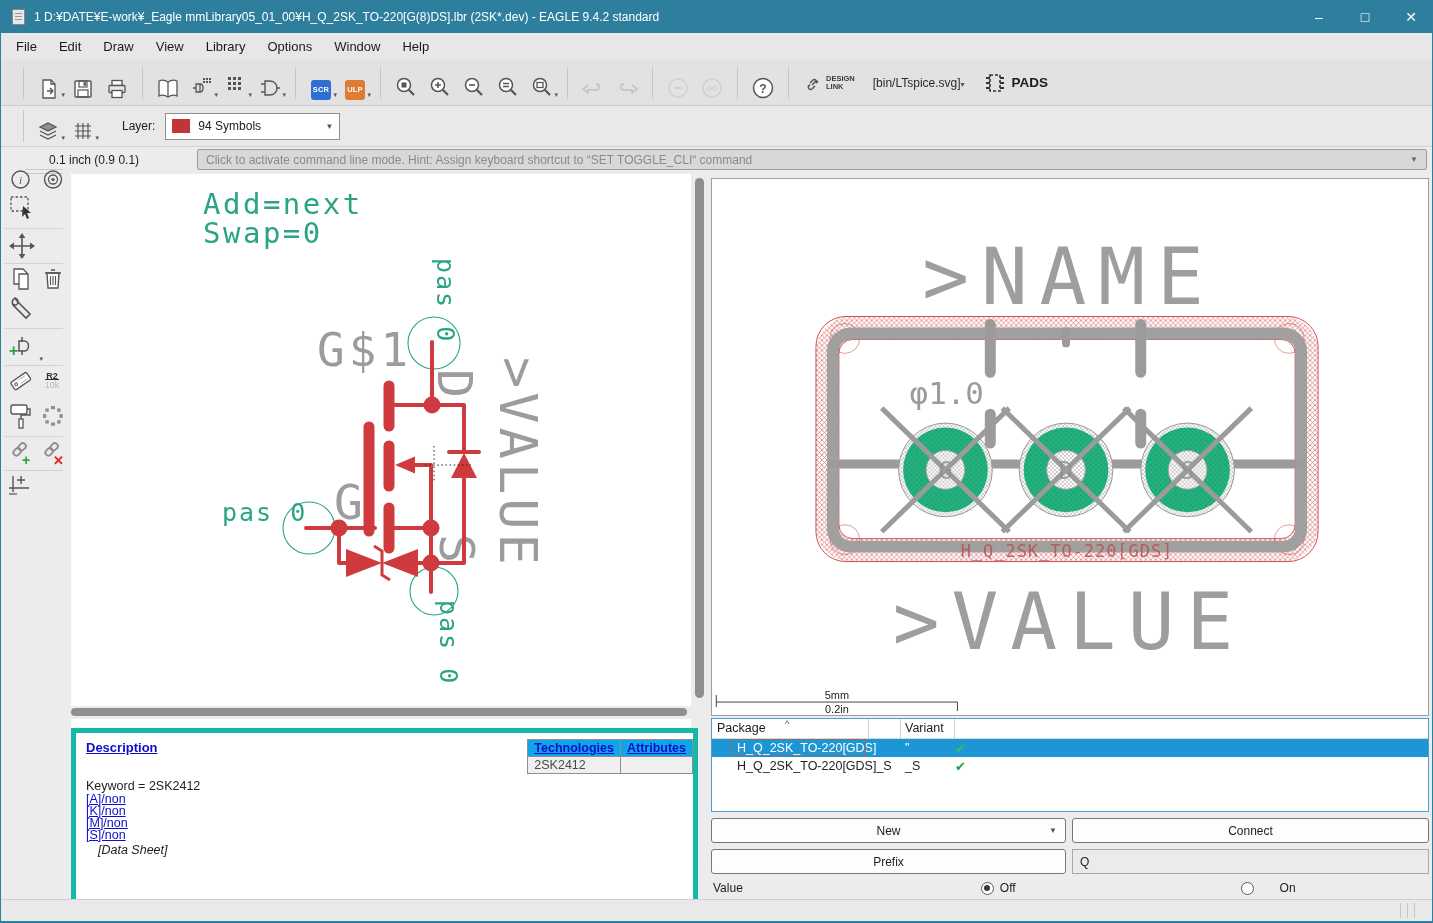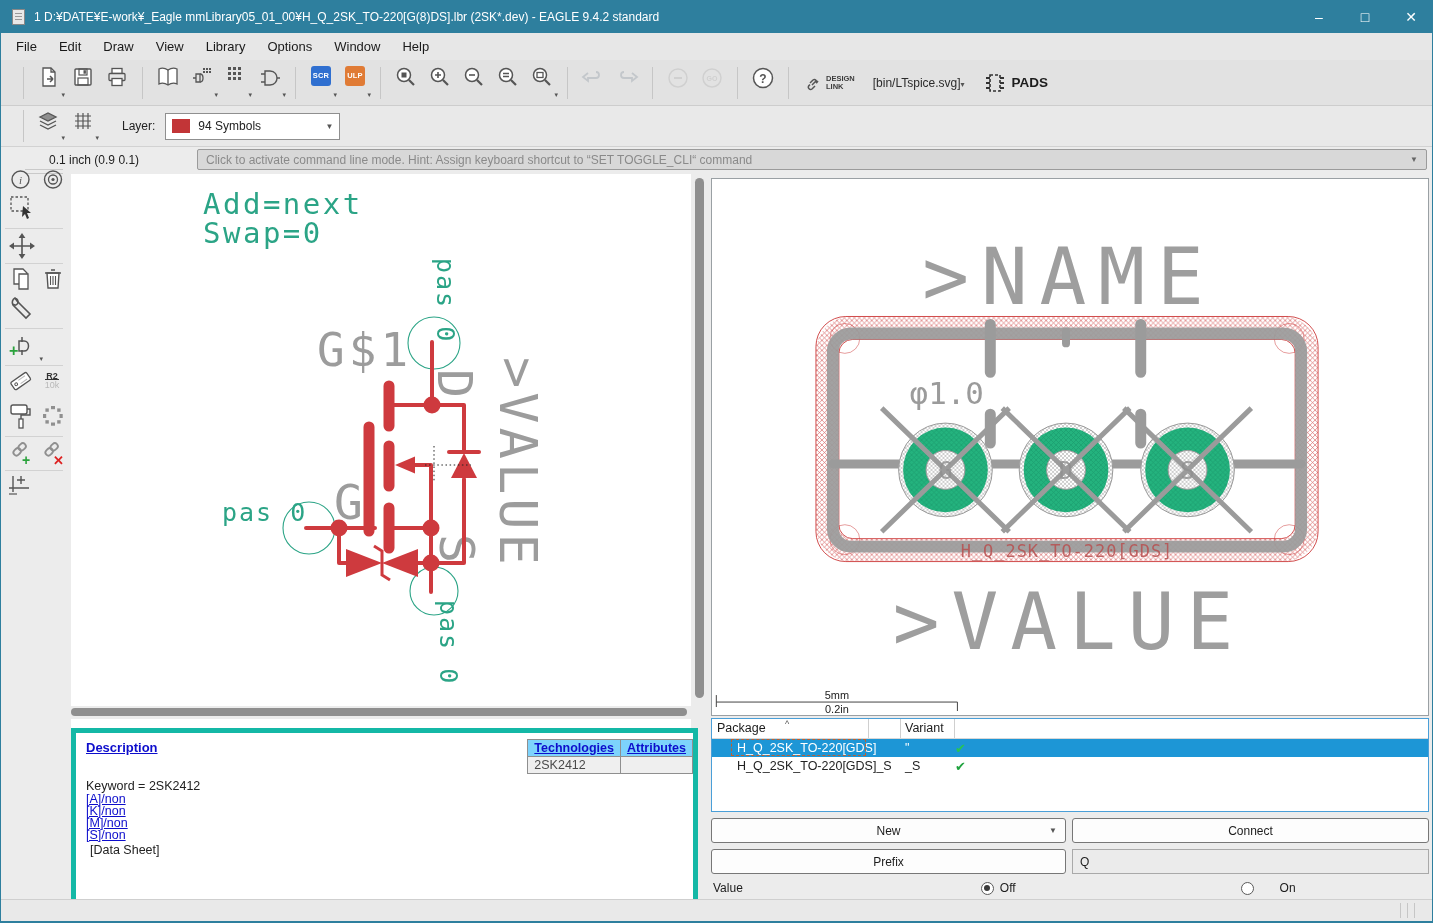--- a/index.html
+++ b/index.html
@@ -19,21 +19,21 @@
   .wbtn{width:46px;height:33px;display:flex;align-items:center;justify-content:center;
         color:#fff;font-size:14px;}
   
   #menubar{left:0;top:33px;width:1431px;height:27px;background:#e7e7e7;display:flex;
            align-items:center;font-size:13px;color:#1a1a1a;padding-left:4px;}
   .mitem{padding:4px 11px;}
   
   #toolbar{left:0;top:60px;width:1431px;height:46px;background:#e2e2e2;
            border-bottom:1px solid #cdcdcd;display:flex;align-items:center;padding-left:14px;}
   .tsep{width:1px;height:32px;background:#c6c6c6;margin:0 8px;flex:0 0 auto;}
-  .tbtn{position:relative;width:30px;height:34px;display:flex;align-items:flex-start;
+  .tbtn{position:relative;width:30px;height:34px;display:flex;align-items:flex-end;
         justify-content:center;flex:0 0 auto;margin:0 2px;}
   .tbtn svg{display:block;}
   .caret{position:absolute;right:-1px;bottom:2px;font-size:7px;color:#555;line-height:7px;}
   .badge{width:20px;height:20px;border-radius:3px;color:#fff;font-size:7.5px;font-weight:bold;
          display:flex;align-items:center;justify-content:center;letter-spacing:.2px;}
   .gray-ic{color:#c3c7cb;}
   .dis{opacity:.45;}
   #dlink{display:flex;align-items:center;gap:5px;margin:0 8px;flex:0 0 auto;}
   #dlink .txt{font-size:7.5px;font-weight:bold;color:#3c3c3c;line-height:8px;}
   #ltsp{font-size:12px;color:#2b2b2b;margin:0 10px;flex:0 0 auto;}
@@ -67,26 +67,26 @@
   #vscroll .thumb{position:absolute;left:2px;top:4px;width:9px;height:520px;background:#8f8f8f;border-radius:5px;}
   #hscroll{left:66px;top:706px;width:640px;height:13px;background:#ececec;}
   #hscroll .thumb{position:absolute;left:4px;top:2px;width:616px;height:8px;background:#8f8f8f;border-radius:4px;}
   #pkgCanvas{left:710px;top:178px;width:718px;height:538px;background:#fff;border:1px solid #9aa0a4;}
   
   #descPanel{left:70px;top:728px;width:627px;height:180px;background:#fff;border:5px solid #14b8a6;
              font-size:12.5px;color:#222;}
   #descTitle{position:absolute;left:10px;top:7px;font-weight:bold;color:#0d0dcc;text-decoration:underline;font-size:13px;}
   #techTable{position:absolute;right:0px;top:6px;border-collapse:collapse;font-size:12.5px;}
   #techTable td{border:1px solid #8f8f8f;padding:1px 6px;background:#efefef;}
-  #techTable .hd{background:#7dd3fc;font-weight:bold;}
+  #techTable .hd{background:#0ea5e9;font-weight:bold;}
   #techTable .hd span{color:#0d0dcc;text-decoration:underline;}
   #techTable .val{color:#4a4a4a;}
   #kw{position:absolute;left:10px;top:46px;}
   .dlnk{position:absolute;left:10px;color:#0d0dcc;text-decoration:underline;line-height:12px;}
-  #dsheet{position:absolute;left:14px;top:110px;}
+  #dsheet{position:absolute;left:22px;top:110px;font-style:italic;}
   
   #pkgTable{left:710px;top:718px;width:718px;height:94px;background:#fff;border:1px solid #4a9fd8;
             font-size:12.5px;color:#222;}
   .ptsep{position:absolute;top:0;width:1px;height:19px;background:#cfcfcf;}
   #ptHeaderLine{position:absolute;left:0;top:19px;width:716px;height:1px;background:#d8d8d8;}
   .ptrow{position:absolute;left:0;width:716px;height:18px;display:flex;align-items:center;}
   .ptrow.sel{background:#1d96d6;color:#fff;}
   .pcell{padding-left:25px;width:160px;white-space:nowrap;}
   .vcell{position:absolute;left:193px;}
   .ckcell{position:absolute;left:243px;font-size:13px;color:#1fa23e;}

